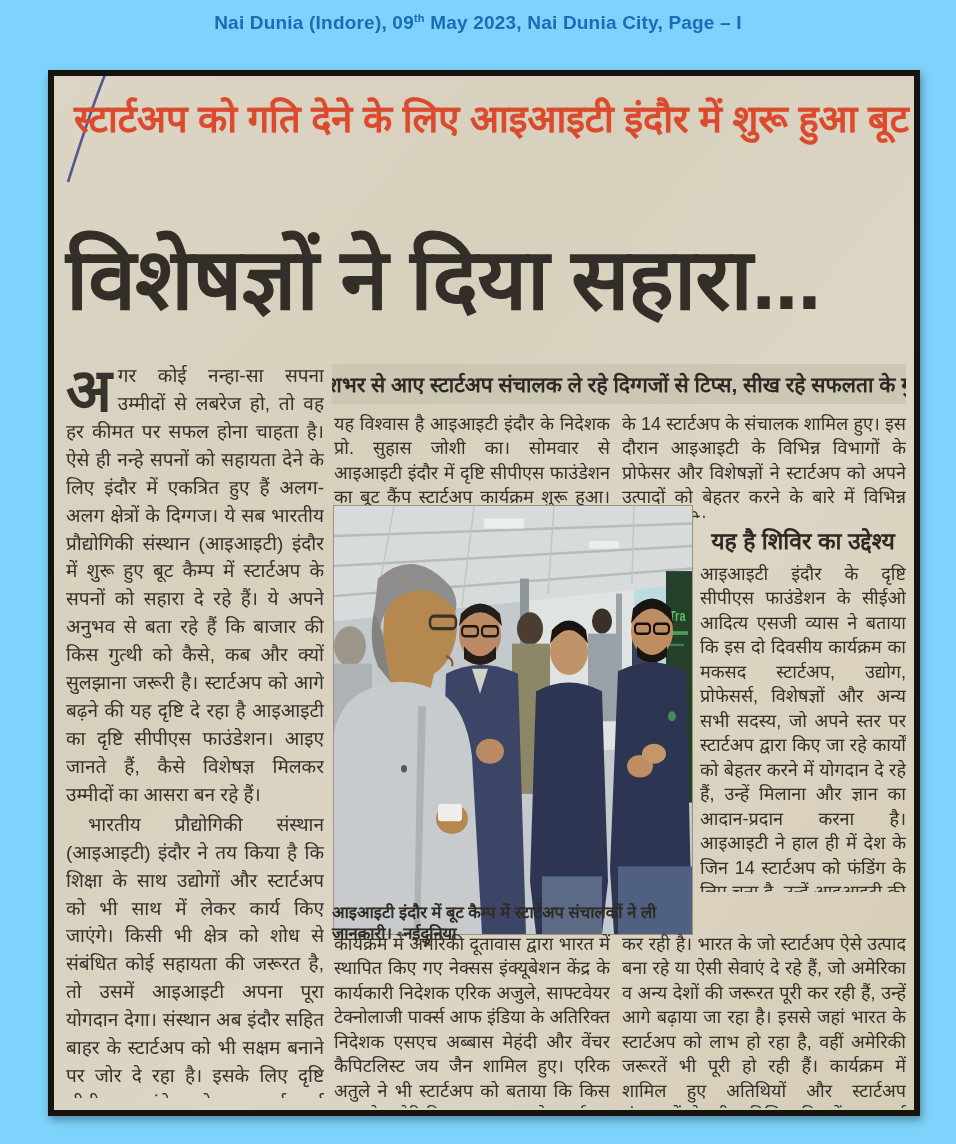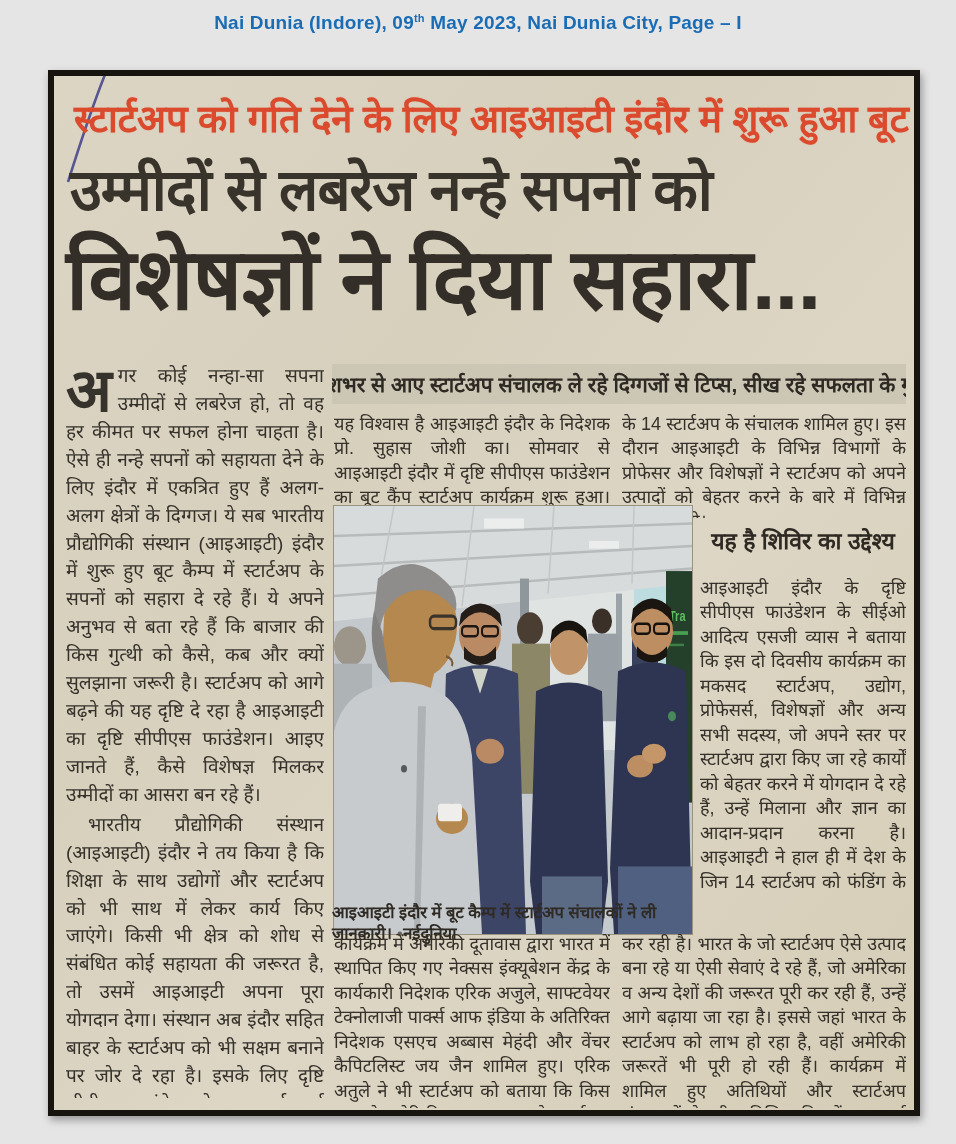--- a/index.html
+++ b/index.html
@@ -1,17 +1,17 @@
 <!DOCTYPE html>
 <html><head>
 <meta charset="utf-8">
 <style>
   * { margin:0; padding:0; box-sizing:border-box; }
   html,body { width:956px; height:1144px; background:#ffffff; font-family:"Liberation Sans","DejaVu Sans",sans-serif; }
-  .page { position:relative; width:956px; height:1144px; background:#e5e5e5; overflow:hidden; }
+  .page { position:relative; width:956px; height:1144px; background:#7dd3fc; overflow:hidden; }
 
   .doc-header { position:absolute; top:12px; left:0; width:100%; text-align:center;
     color:#1a6cb5; font-weight:bold; font-size:19px; letter-spacing:.2px; }
   .doc-header sup { font-size:11px; vertical-align:super; }
 
   .clipping { position:absolute; left:48px; top:70px; width:872px; height:1046px;
     background:linear-gradient(130deg,#dcd5c4 0%,#d7d0bd 35%,#ddd6c5 60%,#d5cdb6 100%);
     border:6px solid #17140f; box-shadow:2px 4px 8px rgba(0,0,0,.35); overflow:hidden; }
   .inner { position:absolute; left:0; top:0; width:860px; height:1034px; }
 
@@ -46,21 +46,21 @@
   .photo { position:absolute; left:2px; top:144px; width:358px; height:428px;
     background:#c2c8cb; overflow:hidden; box-shadow:0 0 0 1px #9a937f; }
   .photo svg { display:block; width:100%; height:100%; }
 
   .caption { position:absolute; left:0px; top:504px; width:372px; font-size:16.5px;
     font-weight:700; color:#2f2b24; line-height:1.25;margin-top:36px; }
   .caption .dot { color:#6b675c; font-size:11px; vertical-align:2px; }
   .caption .credit { font-weight:800; }
 
   .rightcol { position:absolute; left:368px; top:162px; width:206px; height:368px; overflow:hidden; }
-  .rightcol h3 { font-size:23px; font-weight:800; color:#2e2a23; text-align:center; margin-bottom:20px; white-space:nowrap; }
+  .rightcol h3 { font-size:23px; font-weight:800; color:#2e2a23; text-align:center; margin-bottom:6px; white-space:nowrap; }
   .rightcol .bodytext { font-size:18px; line-height:1.36; }
 
   .americahead { position:absolute; left:0; top:536px; width:574px; text-align:center;
     font-weight:800; font-size:23px; color:#2e2a23; white-space:nowrap; }
 
   .amcol1 { position:absolute; left:2px;  top:570px; width:276px; height:176px; overflow:hidden; font-size:18px; line-height:1.36; }
   .amcol2 { position:absolute; left:290px; top:570px; width:284px; height:176px; overflow:hidden; font-size:18px; line-height:1.36; }
 </style>
 </head>
 <body>
@@ -72,21 +72,20 @@
   </div>
 
   <div class="clipping">
     <div class="inner">
 
       <svg class="penmark" viewBox="0 0 130 140">
         <path d="M56 2 Q40 42 18 112" fill="none" stroke="#3f3f8a" stroke-width="2.6" opacity="0.85"></path>
       </svg>
 
       <div class="kicker">स्टार्टअप को गति देने के लिए आइआइटी इंदौर में शुरू हुआ बूट कैम्प</div>
-      <div class="h1">उम्मीदों से लबरेज नन्हे सपनों को</div>
       <div class="h2">विशेषज्ञों ने दिया सहारा...</div>
 
       <div class="leftcol bodytext">
         <p><span class="dropcap">अ</span><span>गर कोई नन्हा-सा सपना उम्मीदों से लबरेज हो, तो वह हर कीमत पर सफल होना चाहता है। ऐसे ही नन्हे सपनों को सहायता देने के लिए इंदौर में एकत्रित हुए हैं अलग-अलग क्षेत्रों के दिग्गज। ये सब भारतीय प्रौद्योगिकी संस्थान (आइआइटी) इंदौर में शुरू हुए बूट कैम्प में स्टार्टअप के सपनों को सहारा दे रहे हैं। ये अपने अनुभव से बता रहे हैं कि बाजार की किस गुत्थी को कैसे, कब और क्यों सुलझाना जरूरी है। स्टार्टअप को आगे बढ़ने की यह दृष्टि दे रहा है आइआइटी का दृष्टि सीपीएस फाउंडेशन। आइए जानते हैं, कैसे विशेषज्ञ मिलकर उम्मीदों का आसरा बन रहे हैं।</span></p>
         <p>भारतीय प्रौद्योगिकी संस्थान (आइआइटी) इंदौर ने तय किया है कि शिक्षा के साथ उद्योगों और स्टार्टअप को भी साथ में लेकर कार्य किए जाएंगे। किसी भी क्षेत्र को शोध से संबंधित कोई सहायता की जरूरत है, तो उसमें आइआइटी अपना पूरा योगदान देगा। संस्थान अब इंदौर सहित बाहर के स्टार्टअप को भी सक्षम बनाने पर जोर दे रहा है। इसके लिए दृष्टि सीपीएस फाउंडेशन के तहत कई कार्य किए जा रहे हैं। इससे जिस तरह के परिणाम सामने आ रहे हैं, उन्हें देखकर कहा जा सकता है कि कुछ सालों में कई स्टार्टअप अपने उत्पादों के साथ बाजार में पहुंच बना सकेंगे। कार्यक्रम में इंदौर के विभिन्न उद्योगों के संचालकों को भी आमंत्रित किया गया।</p>
       </div>
 
       <div class="mainarea">
 
         <div class="tipsband">देशभर से आए स्टार्टअप संचालक ले रहे दिग्गजों से टिप्स, सीख रहे सफलता के गुर</div>

